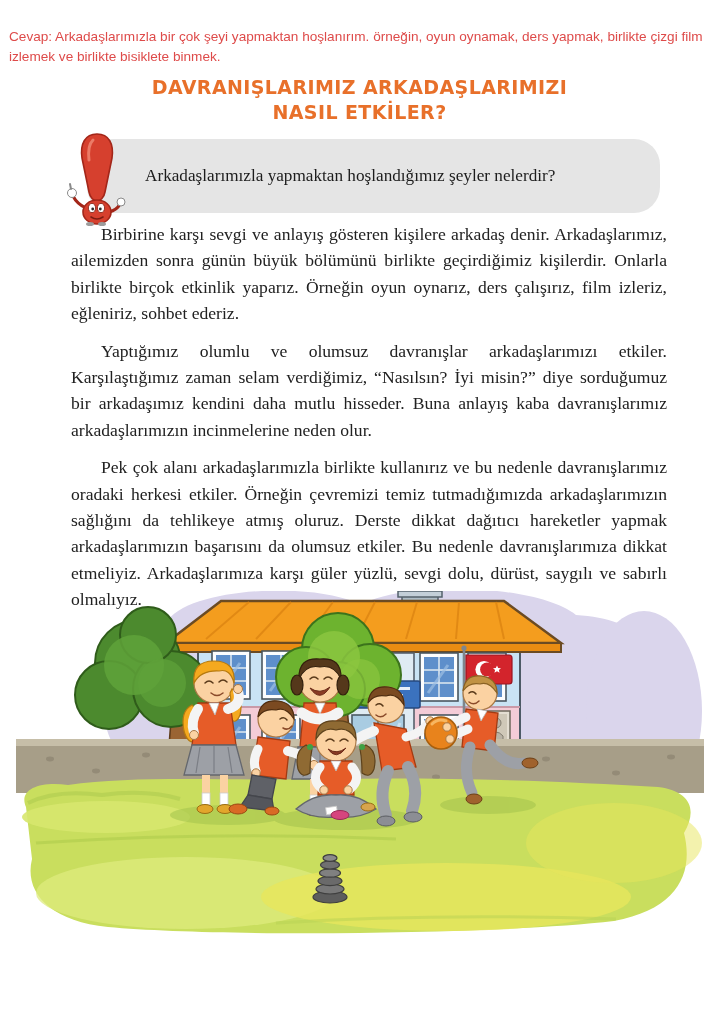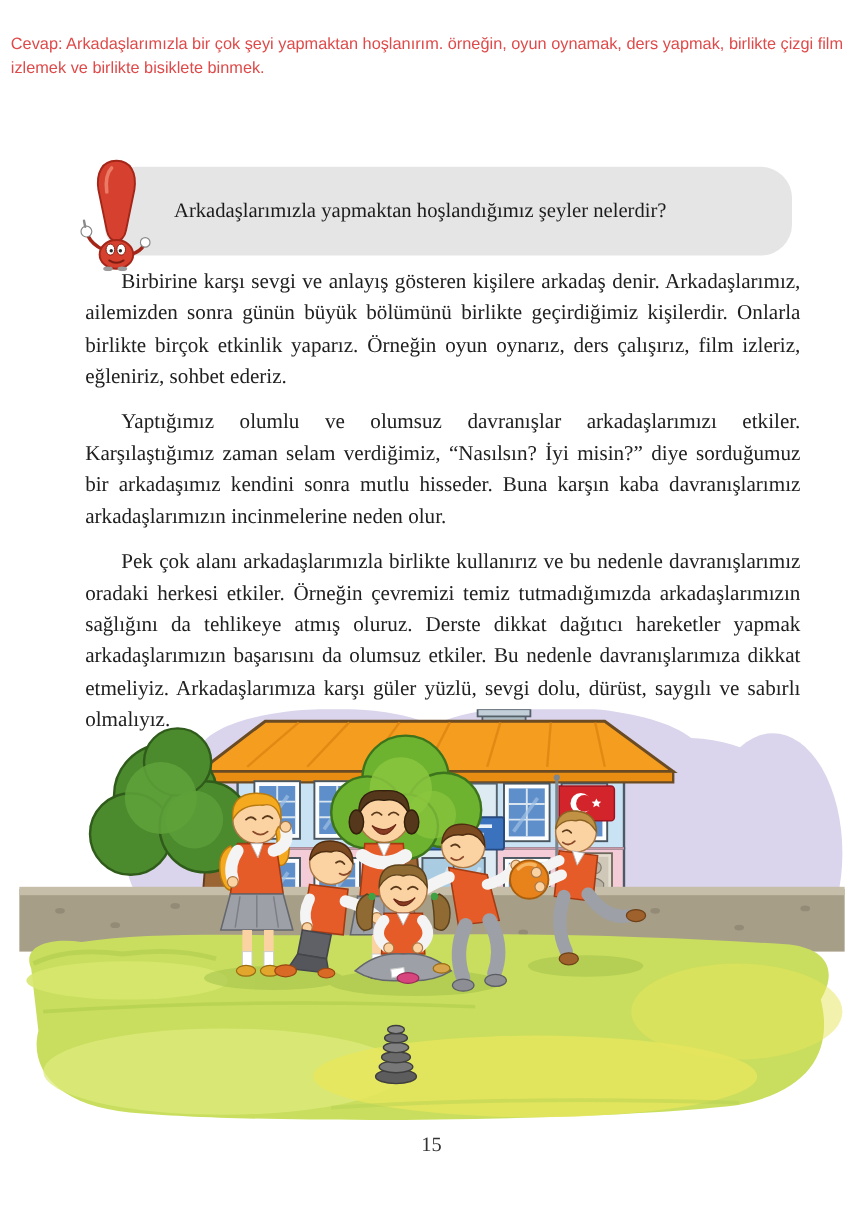--- a/index.html
+++ b/index.html
@@ -36,20 +36,24 @@
     font-size:17px; color:#333333;
   }
 </style>
 </head>
 <body>
 
 <div class="page">
 
   <div class="answer-note">Cevap: Arkadaşlarımızla bir çok şeyi yapmaktan hoşlanırım. örneğin, oyun oynamak, ders yapmak,  birlikte çizgi film izlemek ve birlikte bisiklete binmek.</div>
 
+  <div class="title-block">
+    <div>DAVRANIŞLARIMIZ ARKADAŞLARIMIZI</div>
+    <div>NASIL ETKİLER?</div>
+  </div>
 
   <div class="question-box">
     <span>Arkadaşlarımızla yapmaktan hoşlandığımız şeyler nelerdir?</span>
   </div>
 
   <svg class="excl-char" viewBox="0 0 66 96">
 
     <path d="M33,4 C45,4 50,14 48,28 L41,62 C40,68 36,71 33,71 C30,71 26,68 25,62 L18,28 C16,14 21,4 33,4 Z" fill="#D6402E" stroke="#A32619" stroke-width="1.6"></path>
     <path d="M29,10 C25,14 24,22 25,30" stroke="#F08A75" stroke-width="3" fill="none" stroke-linecap="round" opacity="0.8"></path>
 
@@ -64,21 +68,21 @@
     <ellipse cx="37" cy="78" rx="3.6" ry="4.6" fill="#ffffff" stroke="#7c1d12" stroke-width="0.8"></ellipse>
     <circle cx="28.7" cy="79" r="1.4" fill="#2b2b2b"></circle>
     <circle cx="36.3" cy="79" r="1.4" fill="#2b2b2b"></circle>
     <path d="M27,87 Q33,91 39,87" stroke="#7c1d12" stroke-width="1.6" fill="none" stroke-linecap="round"></path>
     <ellipse cx="26" cy="94" rx="4" ry="2" fill="#9c9c9c"></ellipse>
     <ellipse cx="38" cy="94" rx="4" ry="2" fill="#9c9c9c"></ellipse>
   </svg>
 
   <div class="content">
     <p>Birbirine karşı sevgi ve anlayış gösteren kişilere arkadaş denir. Arkadaşlarımız, ailemizden sonra günün büyük bölümünü birlikte geçirdiğimiz kişilerdir. Onlarla birlikte birçok etkinlik yaparız. Örneğin oyun oynarız, ders çalışırız, film izleriz, eğleniriz, sohbet ederiz.</p>
-    <p>Yaptığımız olumlu ve olumsuz davranışlar arkadaşlarımızı etkiler. Karşılaştığımız zaman selam verdiğimiz, “Nasılsın? İyi misin?” diye sorduğumuz bir arkadaşımız kendini sonra mutlu hisseder. Buna karşın kaba davranışlarımız arkadaşlarımızın incinmelerine neden olur.</p>
+    <p>Yaptığımız olumlu ve olumsuz davranışlar arkadaşlarımızı etkiler. Karşılaştığımız zaman selam verdiğimiz, “Nasılsın? İyi misin?” diye sorduğumuz bir arkadaşımız kendini daha mutlu hisseder. Buna anlayış kaba davranışlarımız arkadaşlarımızın incinmelerine neden olur.</p>
     <p>Pek çok alanı arkadaşlarımızla birlikte kullanırız ve bu nedenle davranışlarımız oradaki herkesi etkiler. Örneğin çevremizi temiz tutmadığımızda arkadaşlarımızın sağlığını da tehlikeye atmış oluruz. Derste dikkat dağıtıcı hareketler yapmak arkadaşlarımızın başarısını da olumsuz etkiler. Bu nedenle davranışlarımıza dikkat etmeliyiz. Arkadaşlarımıza karşı güler yüzlü, sevgi dolu, dürüst, saygılı ve sabırlı olmalıyız.</p>
   </div>
 
   <svg class="illustration" viewBox="0 0 688 352">
 
     <g>
       <path d="M130,180 C70,165 70,45 150,32 C170,-4 300,-10 345,14 C385,-10 520,-8 560,24 C645,28 668,90 645,140 C668,182 620,208 580,198 L150,198 Z" fill="#DAD5EC"></path>
       <ellipse cx="628" cy="120" rx="58" ry="100" fill="#DAD5EC"></ellipse>
     </g>
 
@@ -322,15 +326,14 @@
     <g transform="translate(300,258)">
       <ellipse cx="14" cy="48" rx="17" ry="6" fill="#5D5D5D" stroke="#3F3F3F" stroke-width="1.2"></ellipse>
       <ellipse cx="14" cy="40" rx="14" ry="5" fill="#787878" stroke="#3F3F3F" stroke-width="1.2"></ellipse>
       <ellipse cx="14" cy="32" rx="12" ry="4.6" fill="#6A6A6A" stroke="#3F3F3F" stroke-width="1.2"></ellipse>
       <ellipse cx="14" cy="24" rx="10.5" ry="4.2" fill="#808080" stroke="#3F3F3F" stroke-width="1.2"></ellipse>
       <ellipse cx="14" cy="16" rx="9.5" ry="4" fill="#707070" stroke="#3F3F3F" stroke-width="1.2"></ellipse>
       <ellipse cx="14" cy="9" rx="7" ry="3.4" fill="#8A8A8A" stroke="#3F3F3F" stroke-width="1.2"></ellipse>
     </g>
   </svg>
 
-  <div class="page-number">15</div>
 
 </div>
 
 </body></html>

